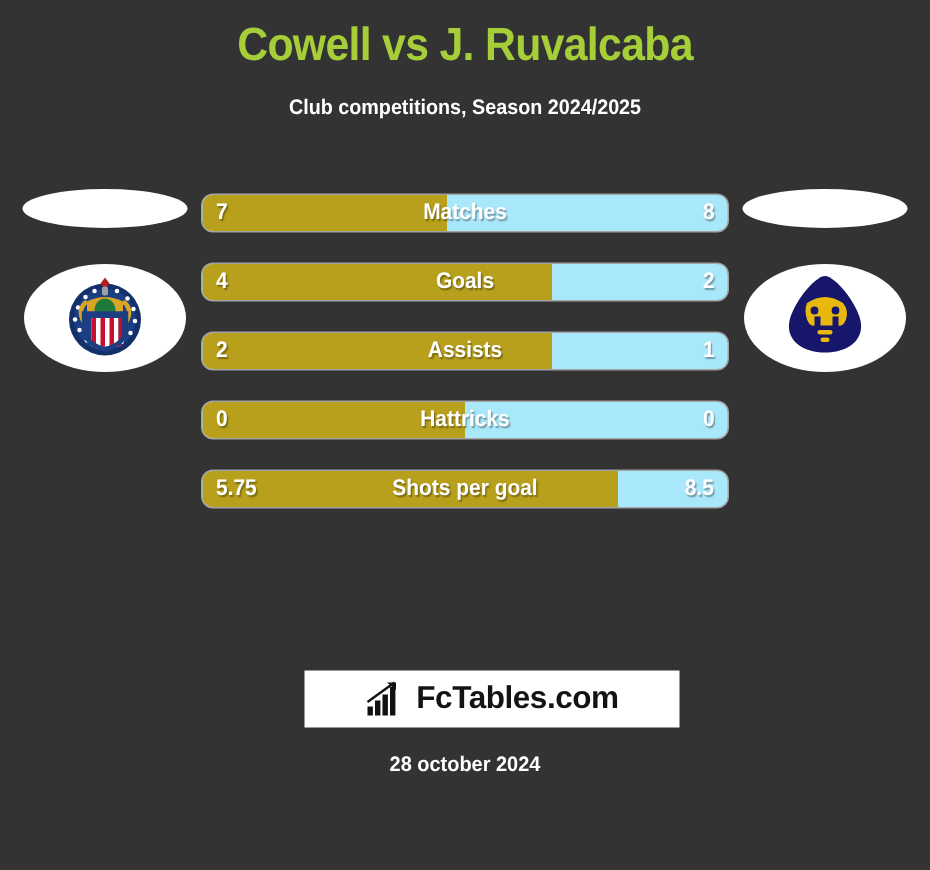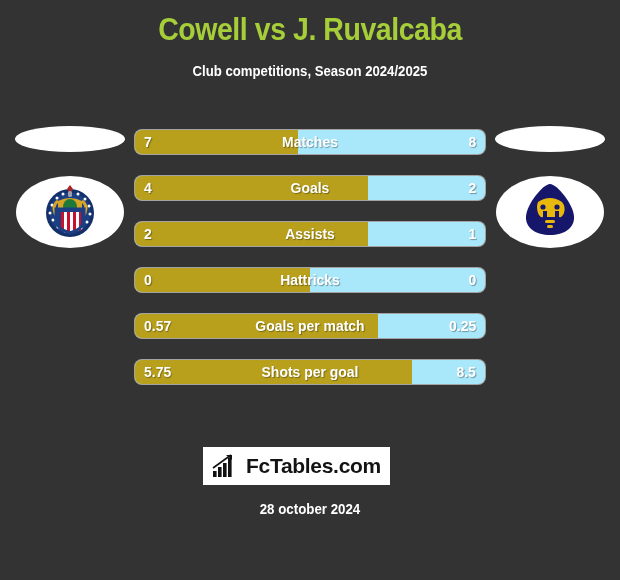--- a/index.html
+++ b/index.html
@@ -78,21 +78,21 @@
     white-space:nowrap;
   }
   .row .home{left:9px;transform-origin:left center;}
   .row .away{right:9px;transform-origin:right center;}
   .row .label{left:0;width:350px;text-align:center;transform-origin:center center;}
 
   
   .logo{
     position:absolute;
     left:203px;top:447px;
-    width:187px;height:38px;
+    width:250px;height:38px;
     background:#ffffff;
     display:flex;align-items:center;justify-content:center;
     gap:8px;
   }
   .logo-mark{width:26px;height:24px;display:block;}
   .logo-text{
     font-size:21px;font-weight:bold;color:#131313;
     letter-spacing:-0.3px;
   }
   .date{
@@ -192,26 +192,20 @@
       <div class="away">1</div>
     </div>
 
     <div class="row">
       <div class="fill" style="width:50%"></div>
       <div class="home">0</div>
       <div class="label">Hattricks</div>
       <div class="away">0</div>
     </div>
 
-    <div class="row">
-      <div class="fill" style="width:69.5%"></div>
-      <div class="home">0.57</div>
-      <div class="label">Goals per match</div>
-      <div class="away">0.25</div>
-    </div>
 
     <div class="row">
       <div class="fill" style="width:79%"></div>
       <div class="home">5.75</div>
       <div class="label">Shots per goal</div>
       <div class="away">8.5</div>
     </div>
 
 
   </div>

